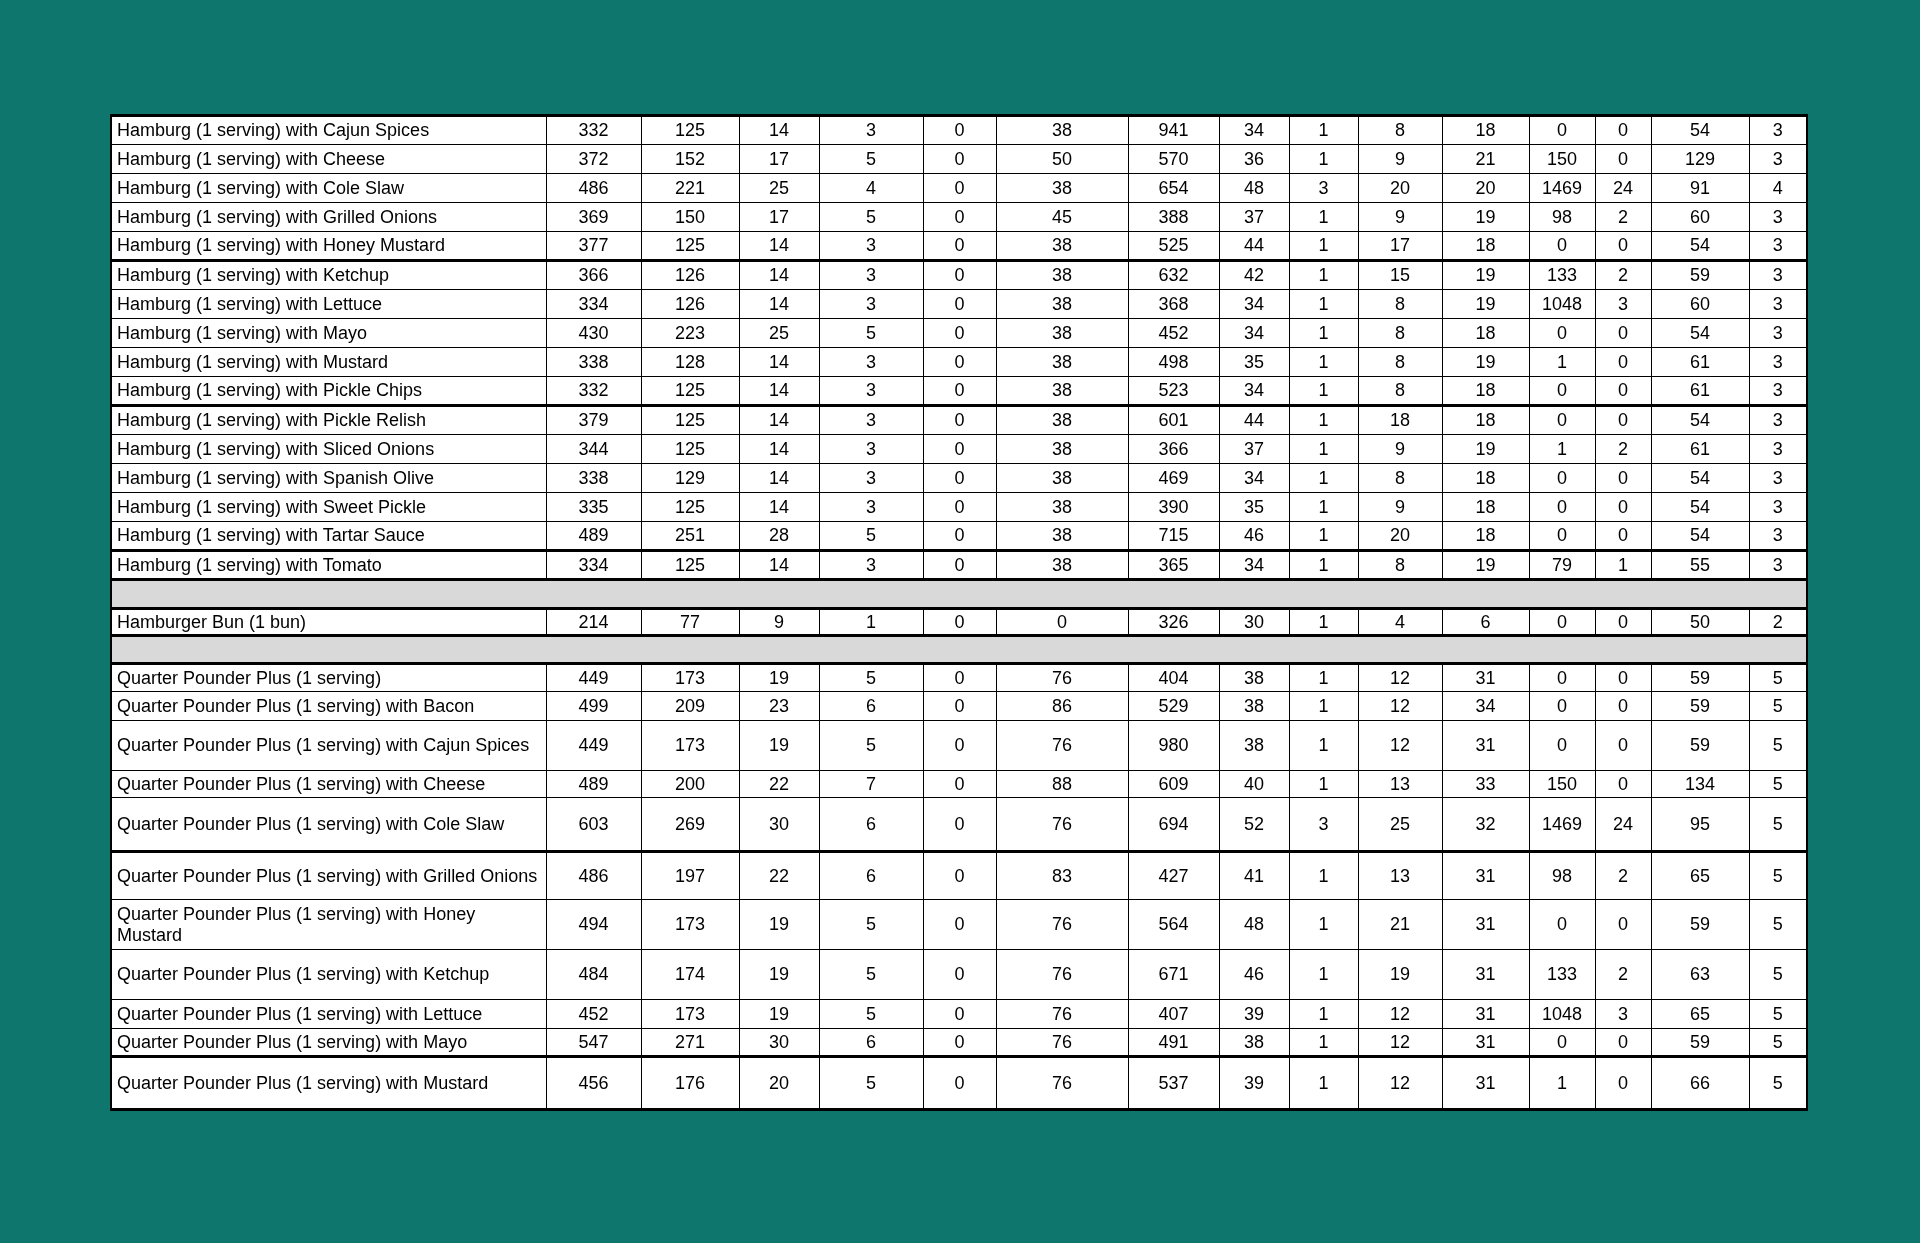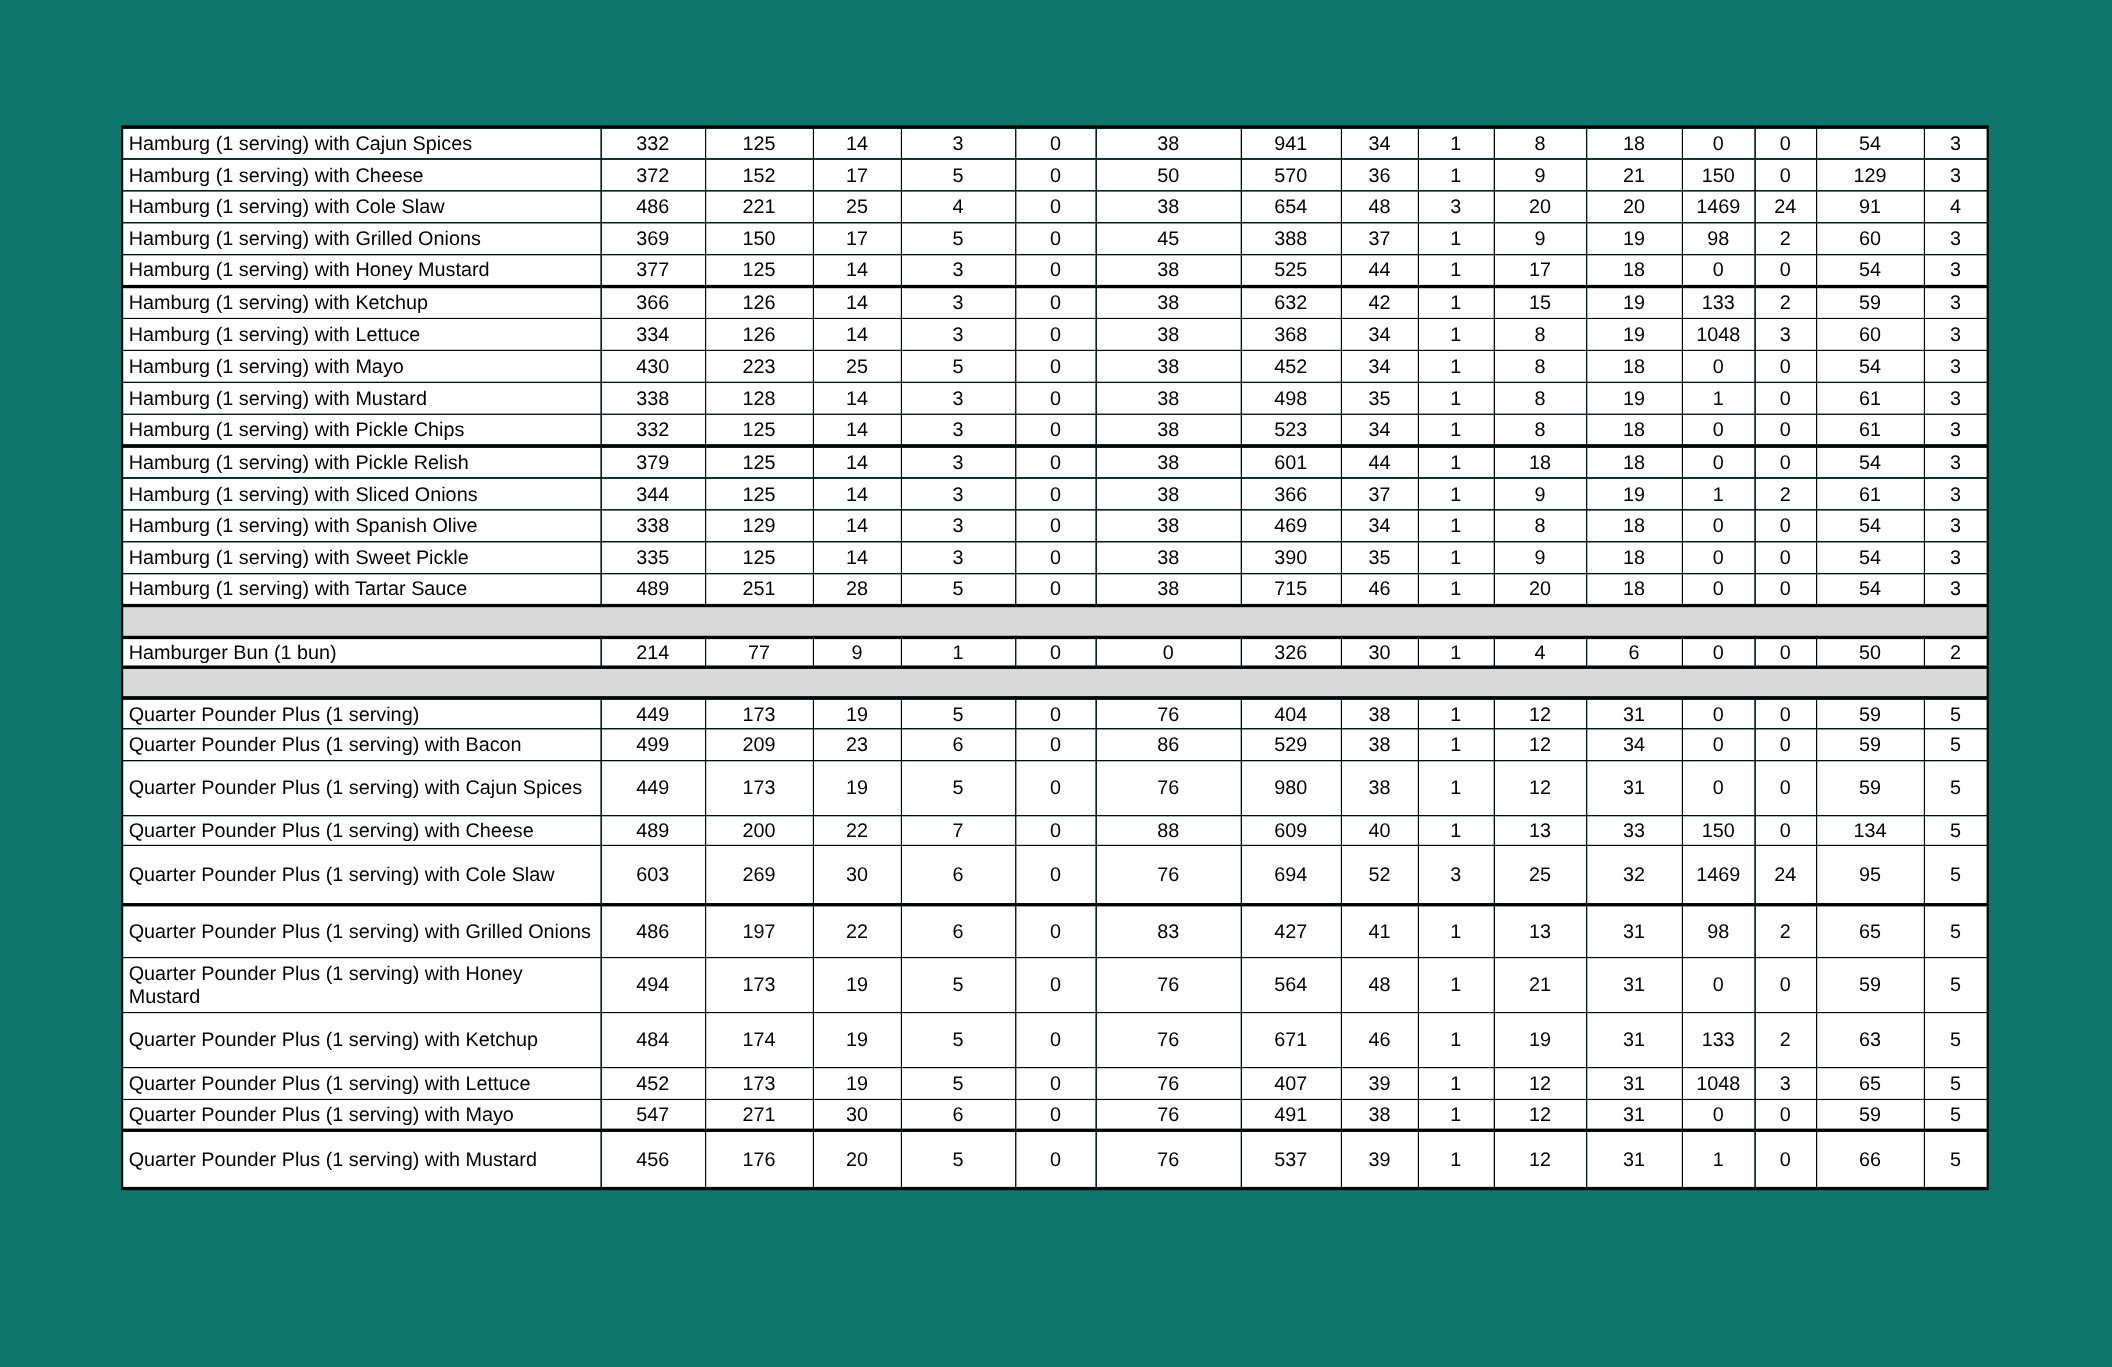--- a/index.html
+++ b/index.html
@@ -343,20 +343,38 @@
             <td class="num-cell">46</td>
             <td class="num-cell">1</td>
             <td class="num-cell">20</td>
             <td class="num-cell">18</td>
             <td class="num-cell">0</td>
             <td class="num-cell">0</td>
             <td class="num-cell">54</td>
             <td class="num-cell">3</td>
           </tr>
           <tr class="thick-bottom" style="height: 29px;">
+            <td class="name-cell">Hamburg (1 serving) with Tomato</td>
+            <td class="num-cell">334</td>
+            <td class="num-cell">125</td>
+            <td class="num-cell">14</td>
+            <td class="num-cell">3</td>
+            <td class="num-cell">0</td>
+            <td class="num-cell">38</td>
+            <td class="num-cell">365</td>
+            <td class="num-cell">34</td>
+            <td class="num-cell">1</td>
+            <td class="num-cell">8</td>
+            <td class="num-cell">19</td>
+            <td class="num-cell">79</td>
+            <td class="num-cell">1</td>
+            <td class="num-cell">55</td>
+            <td class="num-cell">3</td>
+          </tr>
+          <tr class="thick-bottom" style="height: 29px;">
             <td colspan="16" class="spacer-cell" style="background: rgb(217, 217, 217);"></td>
           </tr>
           <tr class="thick-bottom" style="height: 27px;">
             <td class="name-cell">Hamburger Bun (1 bun)</td>
             <td class="num-cell">214</td>
             <td class="num-cell">77</td>
             <td class="num-cell">9</td>
             <td class="num-cell">1</td>
             <td class="num-cell">0</td>
             <td class="num-cell">0</td>

